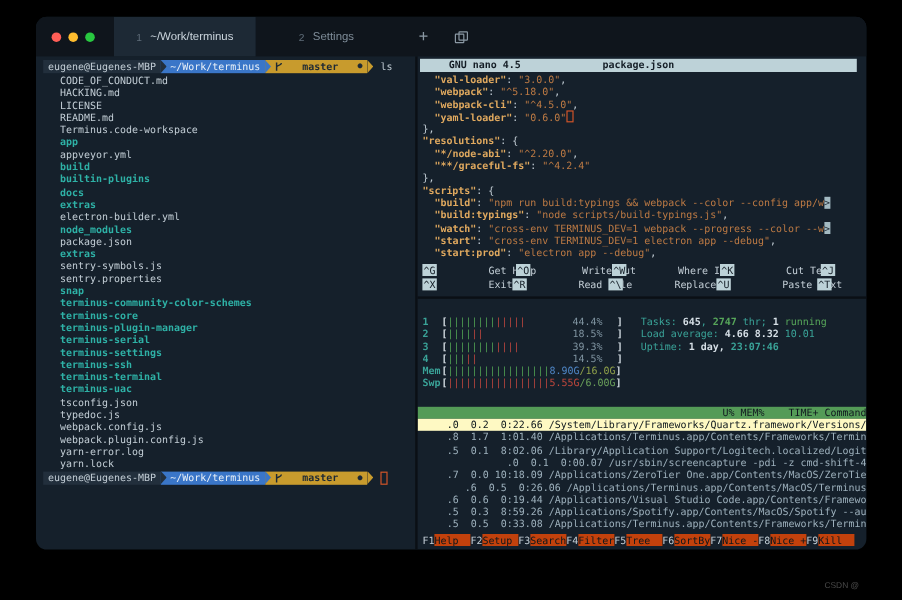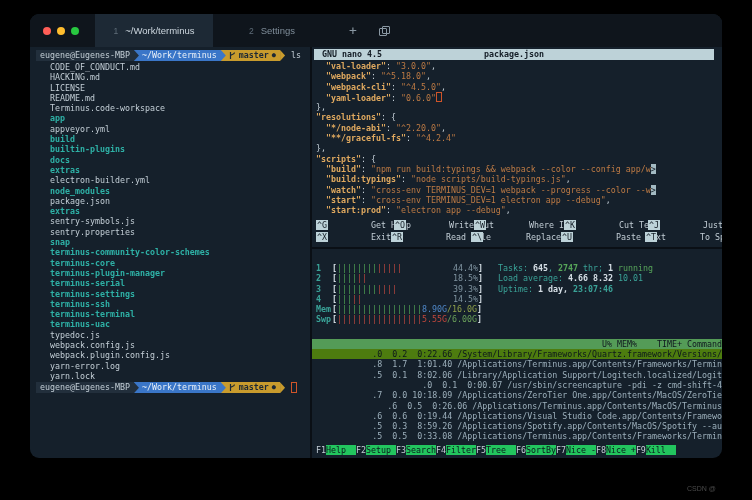--- a/index.html
+++ b/index.html
@@ -20,84 +20,84 @@
   .tab .idx{font-size:8.5px;color:#5f6d79;}
   .newtab{color:#8a98a3;font-size:13px;display:flex;align-items:center;margin-left:10px;padding:0 8px;}
   .stackbtn{display:flex;align-items:center;margin-left:8px;padding:0 6px;}
   .stack-icon{position:relative;width:11px;height:10px;display:inline-block;}
   .stack-icon::before{content:"";position:absolute;left:0;bottom:0;width:6px;height:6px;
         border:1px solid #8a98a3;border-radius:1px;background:#0f151c;}
   .stack-icon::after{content:"";position:absolute;right:0;top:0;width:6px;height:6px;
         border:1px solid #8a98a3;border-radius:1px;}
   
   .content{flex:1;display:flex;min-height:0;}
-  .pane-left{width:280px;box-sizing:border-box;padding:2px 0 0 6px;font-size:8.3px;
+  .pane-left{width:316px;box-sizing:border-box;padding:2px 0 0 6px;font-size:8.3px;
              line-height:10.3px;color:#c3ced6;overflow:hidden;}
   .divider-v{width:2px;background:#0a0f15;}
   .pane-right{flex:1;display:flex;flex-direction:column;min-width:0;}
   .pane-nano{height:200px;box-sizing:border-box;position:relative;padding:1px 2px 0 0;
              font-size:8.3px;line-height:10.3px;color:#c3ced6;overflow:hidden;}
   .divider-h{height:2px;background:#0a0f15;}
   .pane-htop{flex:1;position:relative;box-sizing:border-box;padding:14px 0 0 0;
              font-size:8.3px;line-height:10.3px;color:#c3ced6;overflow:hidden;}
   
   .tline{height:10.3px;white-space:pre;padding-left:14px;}
   .tline.dir{color:#2eb1a6;font-weight:bold;}
   .prompt{display:flex;align-items:center;height:11px;margin:1px 0;}
   .pseg{height:11px;line-height:11px;padding:0 4px;white-space:pre;}
   .pseg.user{background:#222f3c;color:#c3ced6;}
   .pseg.path{background:#3a76c8;color:#eaf1f8;padding-left:8px;}
   .pseg.branch{background:#c89b2d;color:#1d2935;font-weight:bold;padding-left:8px;
-               display:flex;align-items:center;gap:3px;}
+               display:flex;align-items:center;gap:16px;}
   .parrow{width:5px;height:11px;clip-path:polygon(0 0,100% 50%,0 100%);
           position:relative;z-index:2;margin-right:-5px;flex:0 0 5px;}
   .parrow.a1{background:#222f3c;} .parrow.a2{background:#3a76c8;}
   .parrow.a3{background:#c89b2d;margin-right:0;}
   .bdot{font-size:7px;}
   .cmd{margin-left:6px;color:#c3ced6;}
   .block-cursor{width:4px;height:9px;border:1px solid #cf5429;margin-left:6px;display:inline-block;}
   
   .nano-titlebar{height:11px;line-height:11px;background:#bdd2d8;color:#141d26;margin:1px 6px 1px 2px;
                  display:flex;white-space:pre;}
-  .nano-app{margin-left:8px;font-weight:bold;}
+  .nano-app{margin-left:24px;font-weight:bold;}
   .nano-file{position:absolute;left:0;right:0;text-align:center;font-weight:bold;}
   .nano-titlebar{position:relative;}
   .nline{height:10.3px;white-space:pre;padding-left:4px;}
   .n-p{color:#c3ced6;} .n-k{color:#e0a95f;font-weight:bold;} .n-v{color:#bd7a44;}
   .n-cur{display:inline-block;width:4px;height:8px;border:1px solid #cf5429;vertical-align:-1px;}
   .n-cont{background:#a3bac2;color:#16202a;}
   .nano-shortcuts{position:absolute;left:4px;right:2px;bottom:4px;}
   .sc-row{display:flex;height:12px;align-items:center;}
   .sc-item{display:flex;align-items:center;}
   .sc-row .sc-item:nth-child(1){width:78px;} .sc-row .sc-item:nth-child(2){width:80px;}
   .sc-row .sc-item:nth-child(3){width:90px;} .sc-row .sc-item:nth-child(4){width:84px;}
   .sc-key{background:#bdd2d8;color:#141d26;padding:0 1px;white-space:pre;}
   .sc-label{margin-left:4px;color:#c3ced6;white-space:pre;padding-left:39px;}
   
   .hmeters{padding-left:4px;}
   .hm-row{height:10.3px;white-space:pre;}
   .hm-label{display:inline-block;width:16px;color:#3aa398;font-weight:bold;}
   .hm-br{color:#d4dde3;font-weight:bold;}
   .hm-body{display:inline-block;width:141px;position:relative;vertical-align:top;}
   .hb-g{color:#4f9e52;} .hb-r{color:#b8453e;}
-  .hm-val{position:absolute;right:0;top:0;color:#7f93a0;}
+  .hm-val{position:absolute;right:12px;top:0;color:#7f93a0;}
   .hm-used-mem{color:#4f86c6;} .hm-total-mem{color:#8fa04a;}
   .hm-used-swp{color:#c0473c;} .hm-total-swp{color:#6aa05a;}
   .htop-stats{position:absolute;left:186px;top:14px;}
   .st-line{height:10.3px;white-space:pre;}
   .st-lbl{color:#3aa398;} .st-lblb{color:#3aa398;font-weight:bold;}
   .st-b{color:#d6dfe6;font-weight:bold;} .st-g{color:#57a65a;} .st-gb{color:#57a65a;font-weight:bold;}
   .ht-table{margin-top:14px;text-align:right;}
   .ht-header{background:#549b57;color:#10181f;white-space:pre;height:10.3px;padding-left:4px;overflow:hidden;}
   .ht-row{white-space:pre;height:10.3px;color:#9db0bc;padding-left:4px;overflow:hidden;}
-  .ht-row.selected{background:#4d7c0f;color:#0c161c;}
+  .ht-row.selected{background:#fef9c3;color:#0c161c;}
   .fkey-bar{position:absolute;left:4px;right:0;bottom:3px;display:flex;white-space:pre;overflow:hidden;}
   .fk-item{display:flex;}
   .fk-key{color:#c3ced6;}
-  .fk-label{background:#22c55e;color:#0c161c;white-space:pre;}
+  .fk-label{background:#c2410c;color:#0c161c;white-space:pre;}
   
   .watermark{position:absolute;left:687px;top:485px;font-family:"Liberation Sans",sans-serif;
              font-size:7px;color:#4a4a4a;}
 </style>
 </head>
 <body>
 
 <div class="window">
   <div class="titlebar">
     <div class="traffic">
@@ -159,20 +159,21 @@
           <div class="tline">sentry.properties</div>
           <div class="tline dir">snap</div>
           <div class="tline dir">terminus-community-color-schemes</div>
           <div class="tline dir">terminus-core</div>
           <div class="tline dir">terminus-plugin-manager</div>
           <div class="tline dir">terminus-serial</div>
           <div class="tline dir">terminus-settings</div>
           <div class="tline dir">terminus-ssh</div>
           <div class="tline dir">terminus-terminal</div>
           <div class="tline dir">terminus-uac</div>
+          <div class="tline">tsconfig.json</div>
           <div class="tline">typedoc.js</div>
           <div class="tline">webpack.config.js</div>
           <div class="tline">webpack.plugin.config.js</div>
           <div class="tline">yarn-error.log</div>
           <div class="tline">yarn.lock</div>
         </div>
       <div class="prompt">
         <span class="pseg user">eugene@Eugenes-MBP</span>
         <span class="parrow a1"></span>
         <span class="pseg path">~/Work/terminus</span>

